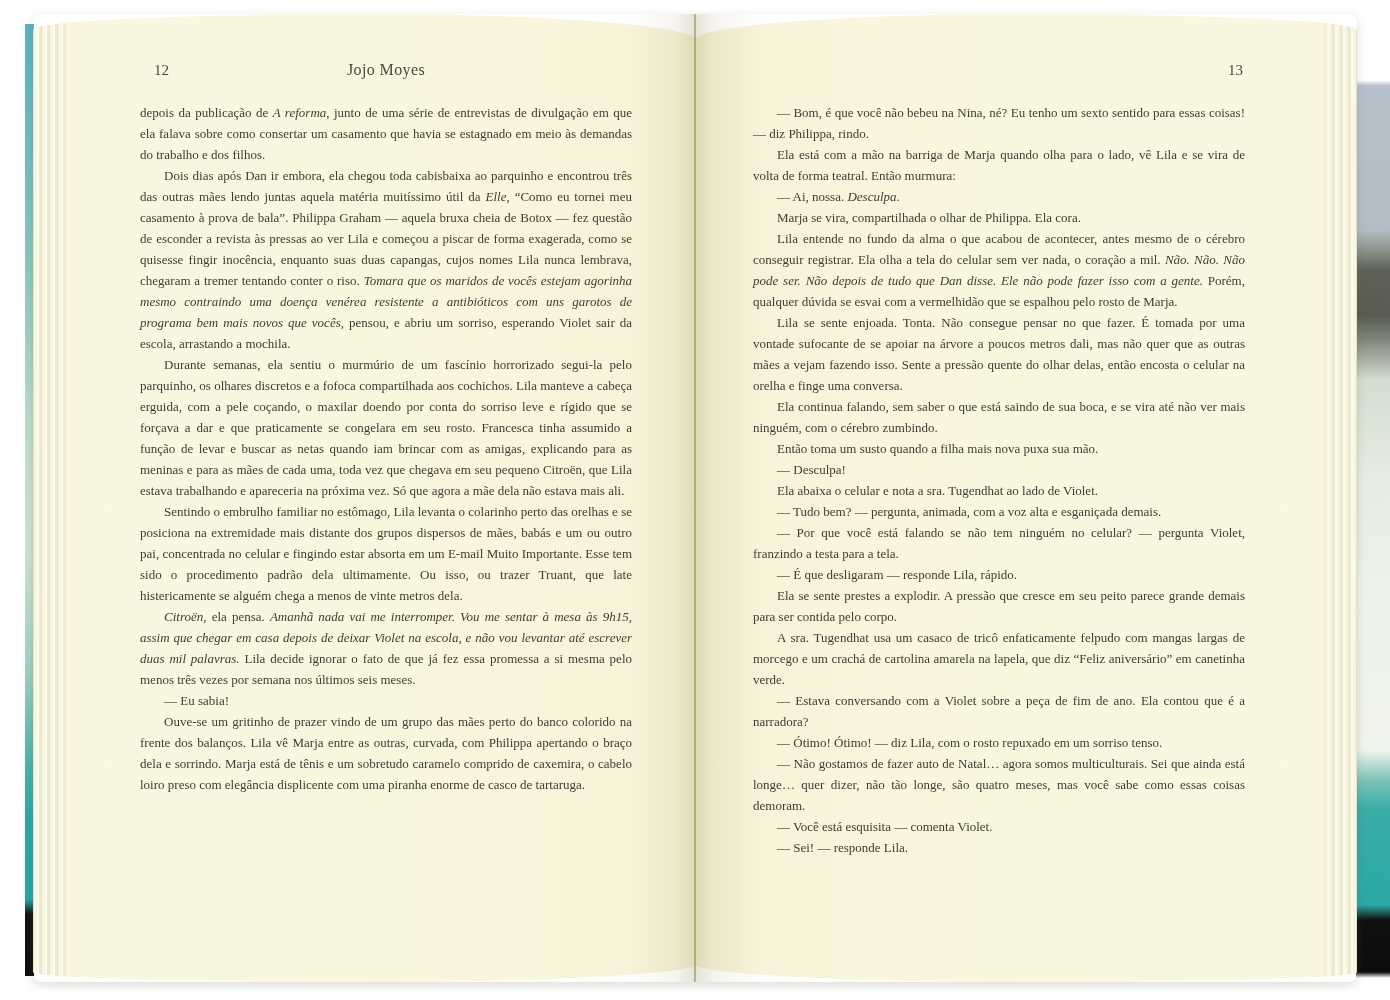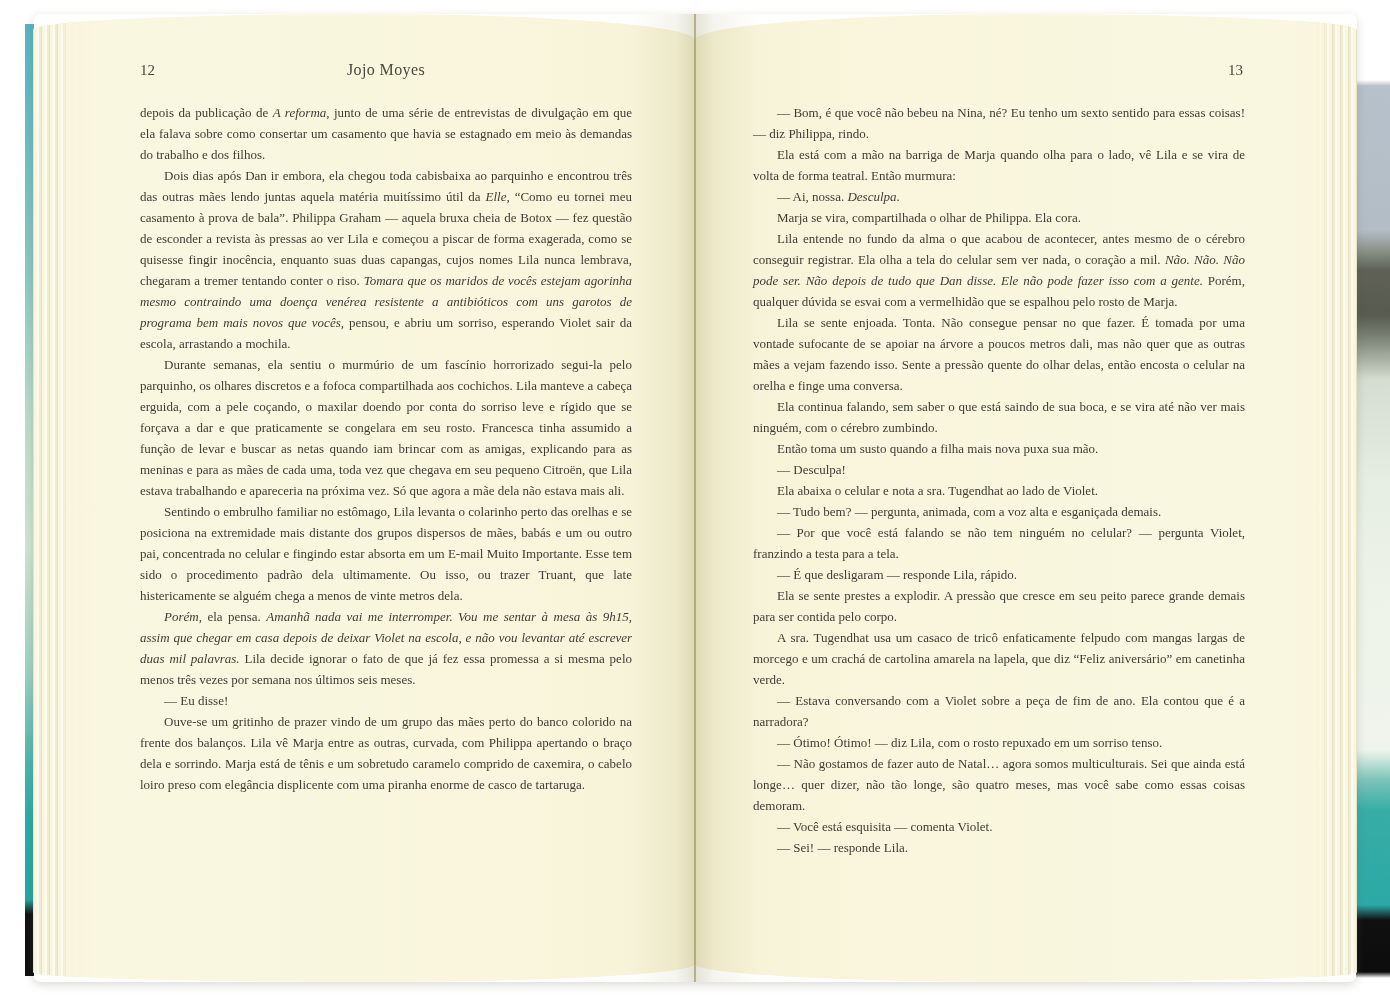--- a/index.html
+++ b/index.html
@@ -57,21 +57,21 @@
       linear-gradient(90deg, rgba(151,142,84,0) 0%, rgba(151,142,84,.10) 36%,
         rgba(135,126,66,.22) 50%, rgba(151,142,84,.10) 64%, rgba(151,142,84,0) 100%);}
 
   
   .content{position:absolute;inset:0;}
   .page-header{position:absolute;top:47px;height:22px;color:#4a483e;font-size:16px;}
   .ph-left{left:107px;width:492px;}
   .ph-right{left:58px;width:492px;}
   .running-head{display:block;text-align:center;letter-spacing:.4px;}
   .pagenum{position:absolute;top:1px;font-size:15px;}
-  .pn-left{left:0;}
+  .pn-left{left:14px;}
   .pn-right{right:2px;}
 
   .body-text{position:absolute;top:88px;width:492px;color:#3e3c34;
     font-size:13px;line-height:21px;text-align:justify;}
   .bt-left{left:107px;}
   .bt-right{left:58px;}
   .body-text p{margin:0;}
   .body-text p.indent{text-indent:24px;}
   .body-text i{font-style:italic;}
 </style>
@@ -89,22 +89,22 @@
       <div class="content">
         <div class="page-header ph-left">
           <span class="pagenum pn-left">12</span>
           <span class="running-head">Jojo Moyes</span>
         </div>
         <div class="body-text bt-left">
             <p class=""><span>depois da publicação de </span><i>A reforma</i><span>, junto de uma série de entrevistas de divulgação em que ela falava sobre como consertar um casamento que havia se estagnado em meio às demandas do trabalho e dos filhos.</span></p>
             <p class="indent"><span>Dois dias após Dan ir embora, ela chegou toda cabisbaixa ao parquinho e encontrou três das outras mães lendo juntas aquela matéria muitíssimo útil da </span><i>Elle</i><span>, “Como eu tornei meu casamento à prova de bala”. Philippa Graham — aquela bruxa cheia de Botox — fez questão de esconder a revista às pressas ao ver Lila e começou a piscar de forma exagerada, como se quisesse fingir inocência, enquanto suas duas capangas, cujos nomes Lila nunca lembrava, chegaram a tremer tentando conter o riso. </span><i>Tomara que os maridos de vocês estejam agorinha mesmo contraindo uma doença venérea resistente a antibióticos com uns garotos de programa bem mais novos que vocês</i><span>, pensou, e abriu um sorriso, esperando Violet sair da escola, arrastando a mochila.</span></p>
             <p class="indent"><span>Durante semanas, ela sentiu o murmúrio de um fascínio horrorizado segui-la pelo parquinho, os olhares discretos e a fofoca compartilhada aos cochichos. Lila manteve a cabeça erguida, com a pele coçando, o maxilar doendo por conta do sorriso leve e rígido que se forçava a dar e que praticamente se congelara em seu rosto. Francesca tinha assumido a função de levar e buscar as netas quando iam brincar com as amigas, explicando para as meninas e para as mães de cada uma, toda vez que chegava em seu pequeno Citroën, que Lila estava trabalhando e apareceria na próxima vez. Só que agora a mãe dela não estava mais ali.</span></p>
             <p class="indent"><span>Sentindo o embrulho familiar no estômago, Lila levanta o colarinho perto das orelhas e se posiciona na extremidade mais distante dos grupos dispersos de mães, babás e um ou outro pai, concentrada no celular e fingindo estar absorta em um E-mail Muito Importante. Esse tem sido o procedimento padrão dela ultimamente. Ou isso, ou trazer Truant, que late histericamente se alguém chega a menos de vinte metros dela.</span></p>
-            <p class="indent"><i>Porém</i><span>, ela pensa. </span><i>Amanhã nada vai me interromper. Vou me sentar à mesa às 9h15, assim que chegar em casa depois de deixar Violet na escola, e não vou levantar até escrever duas mil palavras.</i><span> Lila decide ignorar o fato de que já fez essa promessa a si mesma pelo menos três vezes por semana nos últimos seis meses.</span></p>
-            <p class="indent"><span>— Eu disse!</span></p>
+            <p class="indent"><i>Citroën</i><span>, ela pensa. </span><i>Amanhã nada vai me interromper. Vou me sentar à mesa às 9h15, assim que chegar em casa depois de deixar Violet na escola, e não vou levantar até escrever duas mil palavras.</i><span> Lila decide ignorar o fato de que já fez essa promessa a si mesma pelo menos três vezes por semana nos últimos seis meses.</span></p>
+            <p class="indent"><span>— Eu sabia!</span></p>
             <p class="indent"><span>Ouve-se um gritinho de prazer vindo de um grupo das mães perto do banco colorido na frente dos balanços. Lila vê Marja entre as outras, curvada, com Philippa apertando o braço dela e sorrindo. Marja está de tênis e um sobretudo caramelo comprido de caxemira, o cabelo loiro preso com elegância displicente com uma piranha enorme de casco de tartaruga.</span></p>
           </div>
       </div>
     </div>
 
     <div class="page page-right">
       <div class="fore-edge fe-right"></div>
       <div class="content">
         <div class="page-header ph-right">
           <span class="pagenum pn-right">13</span>

